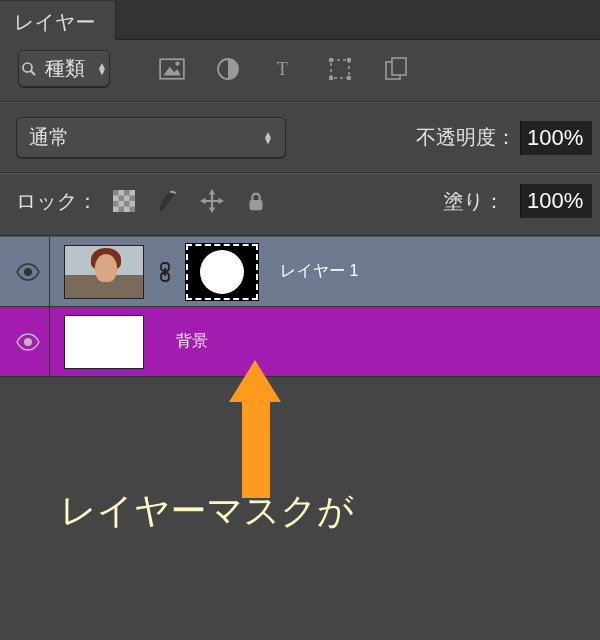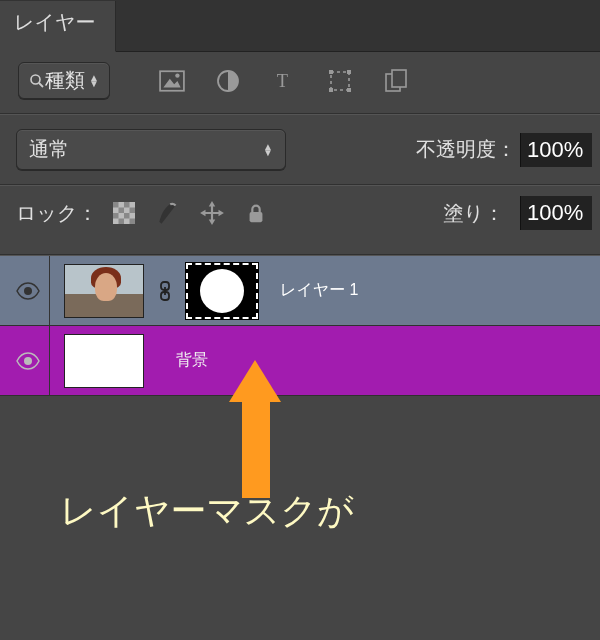--- a/index.html
+++ b/index.html
@@ -9,21 +9,21 @@
     background: #454545;
     font-family: "Hiragino Kaku Gothic Pro", "Meiryo", sans-serif;
     color: #e0e0e0;
     overflow: hidden;
     position: relative;
     font-size: 18px;
   }
   .tab-row {
     display: flex;
     background: #333;
-    height: 52px;
+    height: 40px;
     border-bottom: 1px solid #222;
   }
   .tab {
     background: #454545;
     padding: 8px 20px 6px 14px;
     font-size: 20px;
     color: #ddd;
     border-right: 1px solid #2a2a2a;
     border-bottom: 1px solid #454545;
     position: relative;
@@ -35,21 +35,22 @@
     padding: 10px 12px 14px 18px;
     gap: 18px;
     border-bottom: 1px solid #303030;
   }
   .filter-dropdown {
     display: flex;
     align-items: center;
     border: 1px solid #2a2a2a;
     border-radius: 6px;
     background: #4a4a4a;
-    padding: 4px 10px;
+    padding: 4px 2px;
+    gap: 8px;
     box-shadow: inset 0 1px 0 rgba(255,255,255,0.07), 0 1px 0 rgba(0,0,0,0.4);
   }
   .filter-dropdown .mag {
     width: 16px; height: 16px;
     display: inline-block;
   }
   .filter-dropdown .label {
     font-size: 20px;
     color: #e8e8e8;
   }
@@ -101,21 +102,21 @@
     color: #ffffff;
     font-size: 22px;
     padding: 4px 6px;
     min-width: 72px;
     text-align: left;
     border-left: 1px solid #111;
   }
   .lock-row {
     display: flex;
     align-items: center;
-    padding: 10px 8px 24px 16px;
+    padding: 10px 8px 17px 16px;
     border-top: 1px solid #555;
     border-bottom: 1px solid #303030;
     gap: 14px;
   }
   .lock-row .lbl { font-size: 20px; }
   .lock-icons { display: flex; gap: 18px; align-items: center; }
   .lock-icons .licon { width: 26px; height: 26px; display:flex; align-items:center; justify-content:center; color:#9a9a9a; }
   .fill-block { margin-left: auto; display:flex; align-items:center; gap:16px; }
 
   .layers-area {

